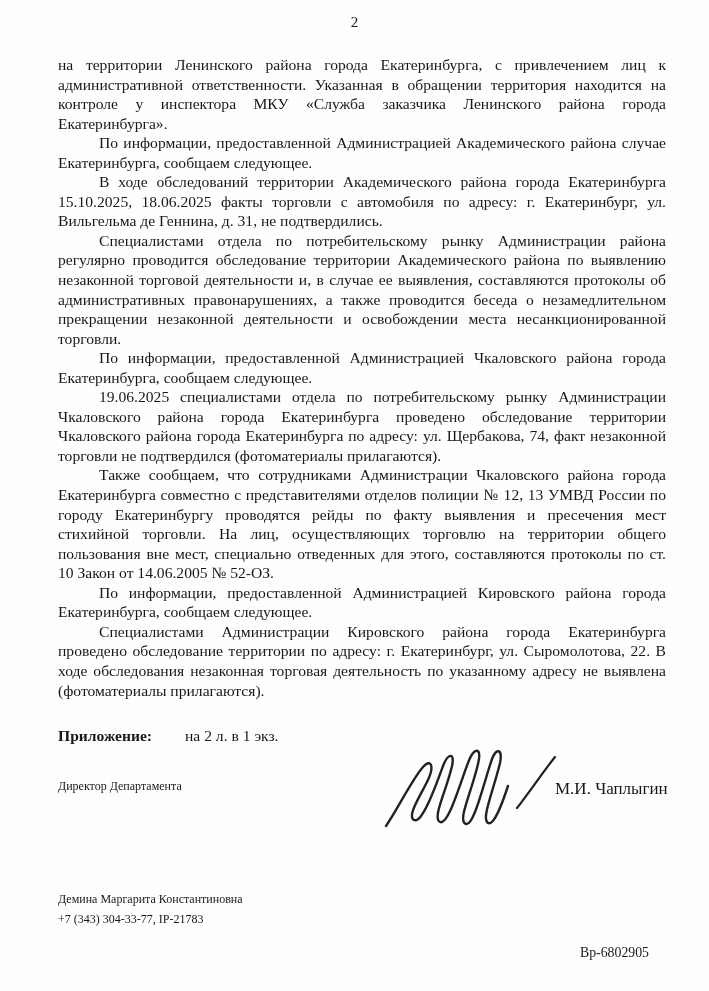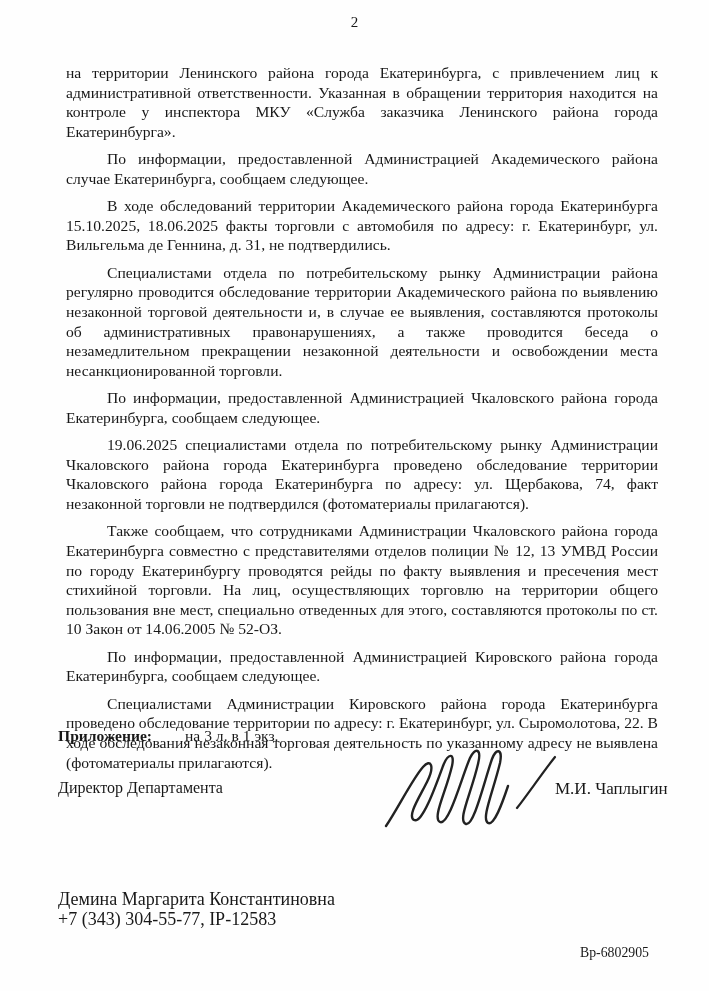--- a/index.html
+++ b/index.html
@@ -28,21 +28,21 @@
   .content {
     position: absolute;
     left: 58px;
     top: 55px;
     width: 608px;
     font-size: 15.6px;
     line-height: 19.55px;
     text-align: justify;
   }
   .content p {
-    margin: 8px;
+    margin: 0;
     padding: 0;
     text-indent: 41px;
   }
   .content p.no-indent {
     text-indent: 0;
   }
   .attachment-row {
     position: absolute;
     left: 58px;
     top: 727px;
@@ -51,40 +51,40 @@
   }
   .attachment-label {
     display: inline-block;
     width: 127px;
     font-weight: bold;
   }
   .signer-title {
     position: absolute;
     left: 58px;
     top: 779px;
-    font-size: 16px;
+    font-size: 12px;
   }
   .signature-svg {
     position: absolute;
     left: 383px;
     top: 742px;
     width: 195px;
     height: 88px;
   }
   .signer-name {
     position: absolute;
     left: 555px;
     top: 779px;
     font-size: 17px;
   }
   .executor {
     position: absolute;
     left: 58px;
     top: 890px;
-    font-size: 18px;
+    font-size: 12px;
     line-height: 19.5px;
   }
   .footer-code {
     position: absolute;
     right: 60px;
     top: 945px;
     font-size: 13.8px;
   }
 </style>
 </head>
@@ -100,32 +100,32 @@
     <p>В ходе обследований территории Академического района города Екатеринбурга 15.10.2025, 18.06.2025 факты торговли с автомобиля по адресу: г. Екатеринбург, ул. Вильгельма де Геннина, д. 31, не подтвердились.</p>
     <p>Специалистами отдела по потребительскому рынку Администрации района регулярно проводится обследование территории Академического района по выявлению незаконной торговой деятельности и, в случае ее выявления, составляются протоколы об административных правонарушениях, а также проводится беседа о незамедлительном прекращении незаконной деятельности и освобождении места несанкционированной торговли.</p>
     <p>По информации, предоставленной Администрацией Чкаловского района города Екатеринбурга, сообщаем следующее.</p>
     <p>19.06.2025 специалистами отдела по потребительскому рынку Администрации Чкаловского района города Екатеринбурга проведено обследование территории Чкаловского района города Екатеринбурга по адресу: ул. Щербакова, 74, факт незаконной торговли не подтвердился (фотоматериалы прилагаются).</p>
     <p>Также сообщаем, что сотрудниками Администрации Чкаловского района города Екатеринбурга совместно с представителями отделов полиции № 12, 13 УМВД России по городу Екатеринбургу проводятся рейды по факту выявления и пресечения мест стихийной торговли. На лиц, осуществляющих торговлю на территории общего пользования вне мест, специально отведенных для этого, составляются протоколы по ст. 10 Закон от 14.06.2005 № 52-ОЗ.</p>
     <p>По информации, предоставленной Администрацией Кировского района города Екатеринбурга, сообщаем следующее.</p>
     <p>Специалистами Администрации Кировского района города Екатеринбурга проведено обследование территории по адресу: г. Екатеринбург, ул. Сыромолотова, 22. В ходе обследования незаконная торговая деятельность по указанному адресу не выявлена (фотоматериалы прилагаются).</p>
   </div>
 
   <div class="attachment-row">
-    <span class="attachment-label">Приложение:</span><span>на 3 л. в 1 экз.</span>
+    <span class="attachment-label">Приложение:</span><span>на 2 л. в 1 экз.</span>
   </div>
 
   <div class="signer-title">Директор Департамента</div>
 
   <svg class="signature-svg" viewBox="0 0 195 88" fill="none" xmlns="http://www.w3.org/2000/svg">
     <path d="M3 84 C14 68 30 36 40 25 C48 16 52 24 44 40 C36 56 24 74 31 78 C39 82 52 46 60 24 C65 11 72 10 69 24 C63 50 49 76 57 80 C66 84 79 34 87 16 C92 5 99 6 95 22 C88 52 74 79 83 82 C91 84 101 40 109 17 C113 6 120 6 117 21 C110 50 98 77 105 81 C111 84 119 62 125 44" stroke="#222" stroke-width="2.4" stroke-linecap="round"></path>
     <path d="M134 66 C145 52 160 30 172 15" stroke="#222" stroke-width="2.2" stroke-linecap="round"></path>
   </svg>
 
   <div class="signer-name">М.И. Чаплыгин</div>
 
   <div class="executor">
     <div>Демина Маргарита Константиновна</div>
-    <div>+7 (343) 304-55-77, IP-12583</div>
+    <div>+7 (343) 304-33-77, IP-21783</div>
   </div>
 
   <div class="footer-code">Вр-6802905</div>
 
 </div>
 
 </body></html>

